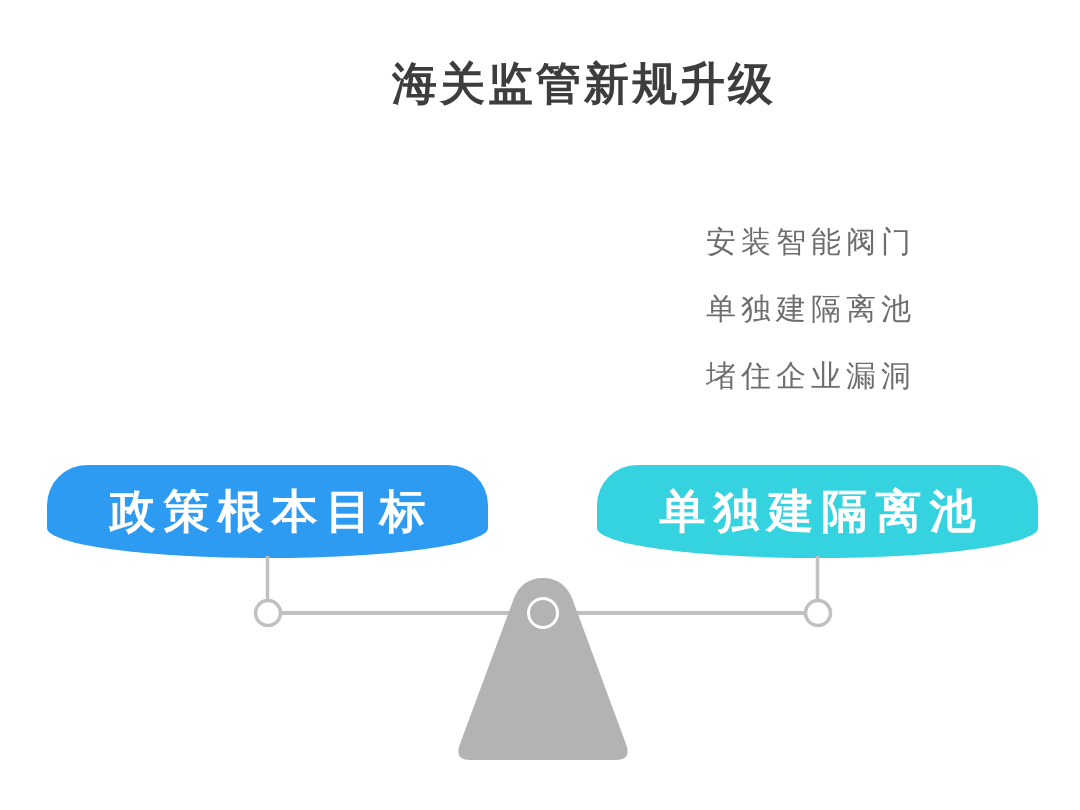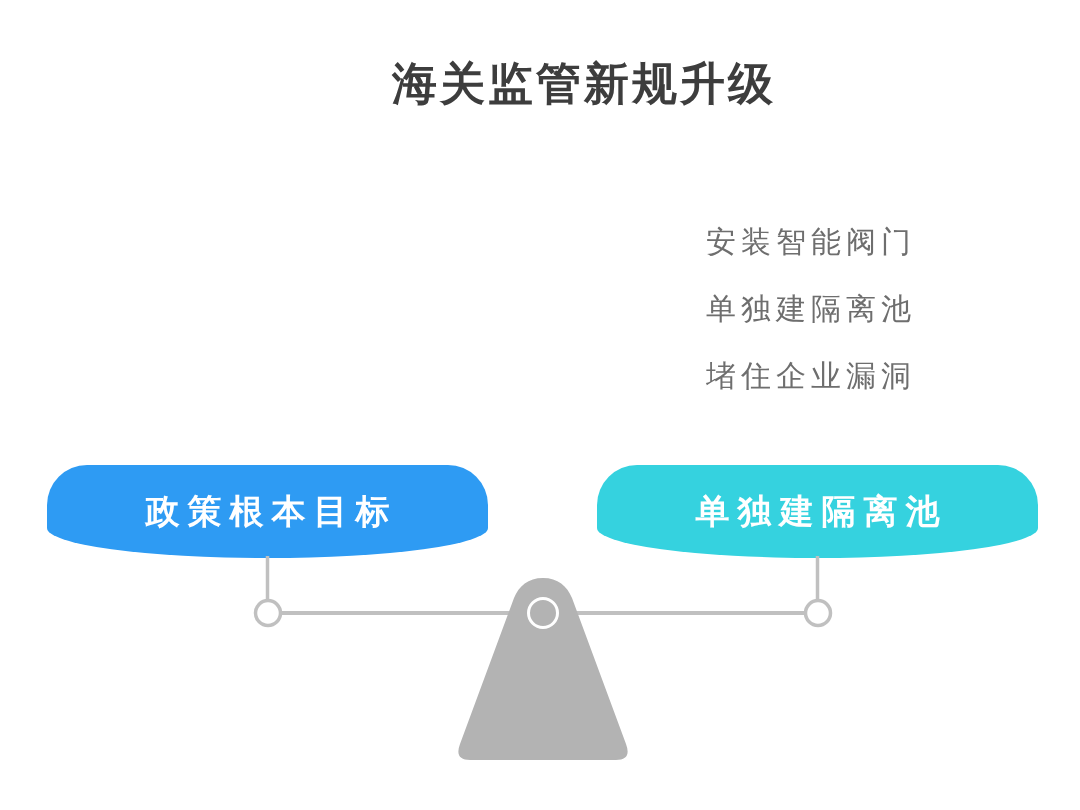--- a/index.html
+++ b/index.html
@@ -42,21 +42,21 @@
   .list-right { left: 706px; top: 227px; }
   .list-item { line-height: 1; white-space: nowrap; }
   .pill {
     position: absolute;
     top: 465px;
     width: 441px;
     height: 93px;
     display: flex;
     align-items: center;
     justify-content: center;
-    font-size: 34px;
+    font-size: 46px;
     font-weight: 800;
     letter-spacing: 8px;
     text-indent: 8px;
     color: var(--pill_text, #ffffff);
     border-radius: 40px 40px 50% 50% / 40px 40px 30px 30px;
   }
   .pill-left  { left: 47px;  background: var(--pill_blue, #2e9bf3); }
   .pill-right { left: 597px; background: var(--pill_cyan, #35d2df); }
   .balance-svg {
     position: absolute;

